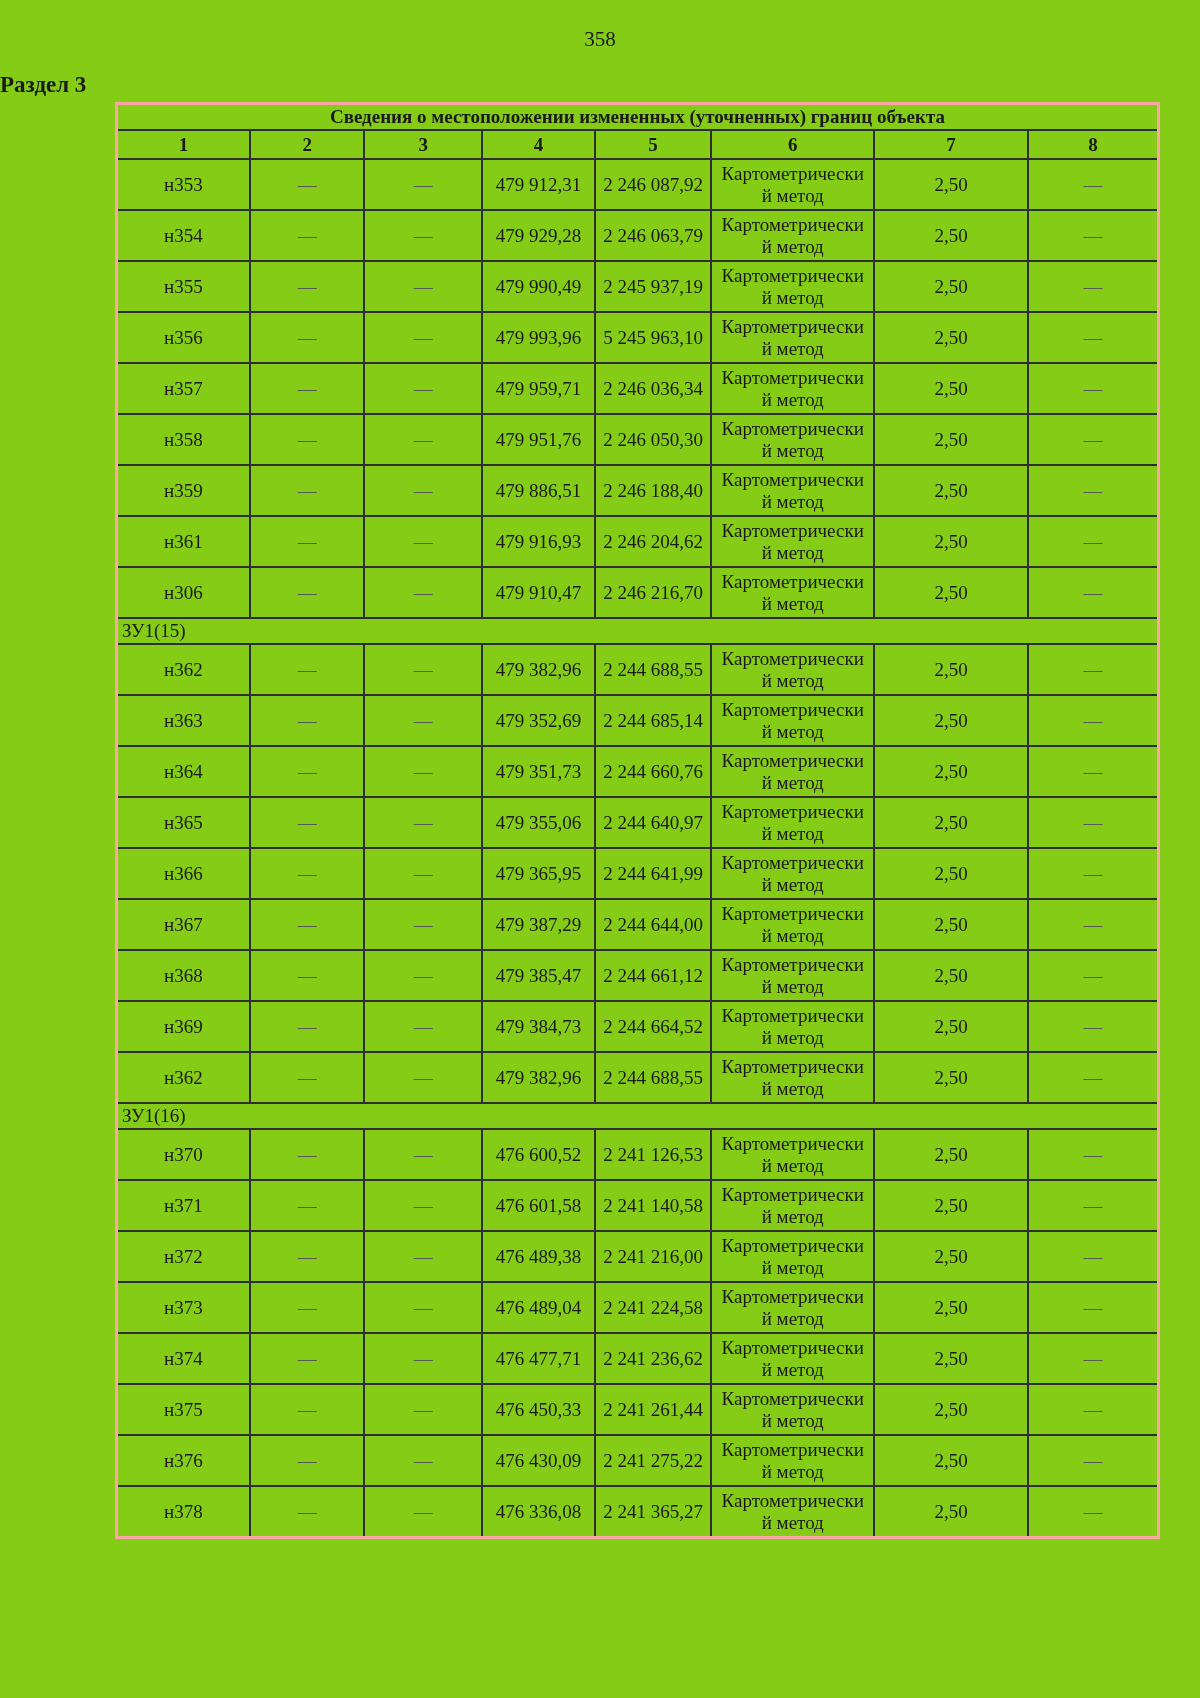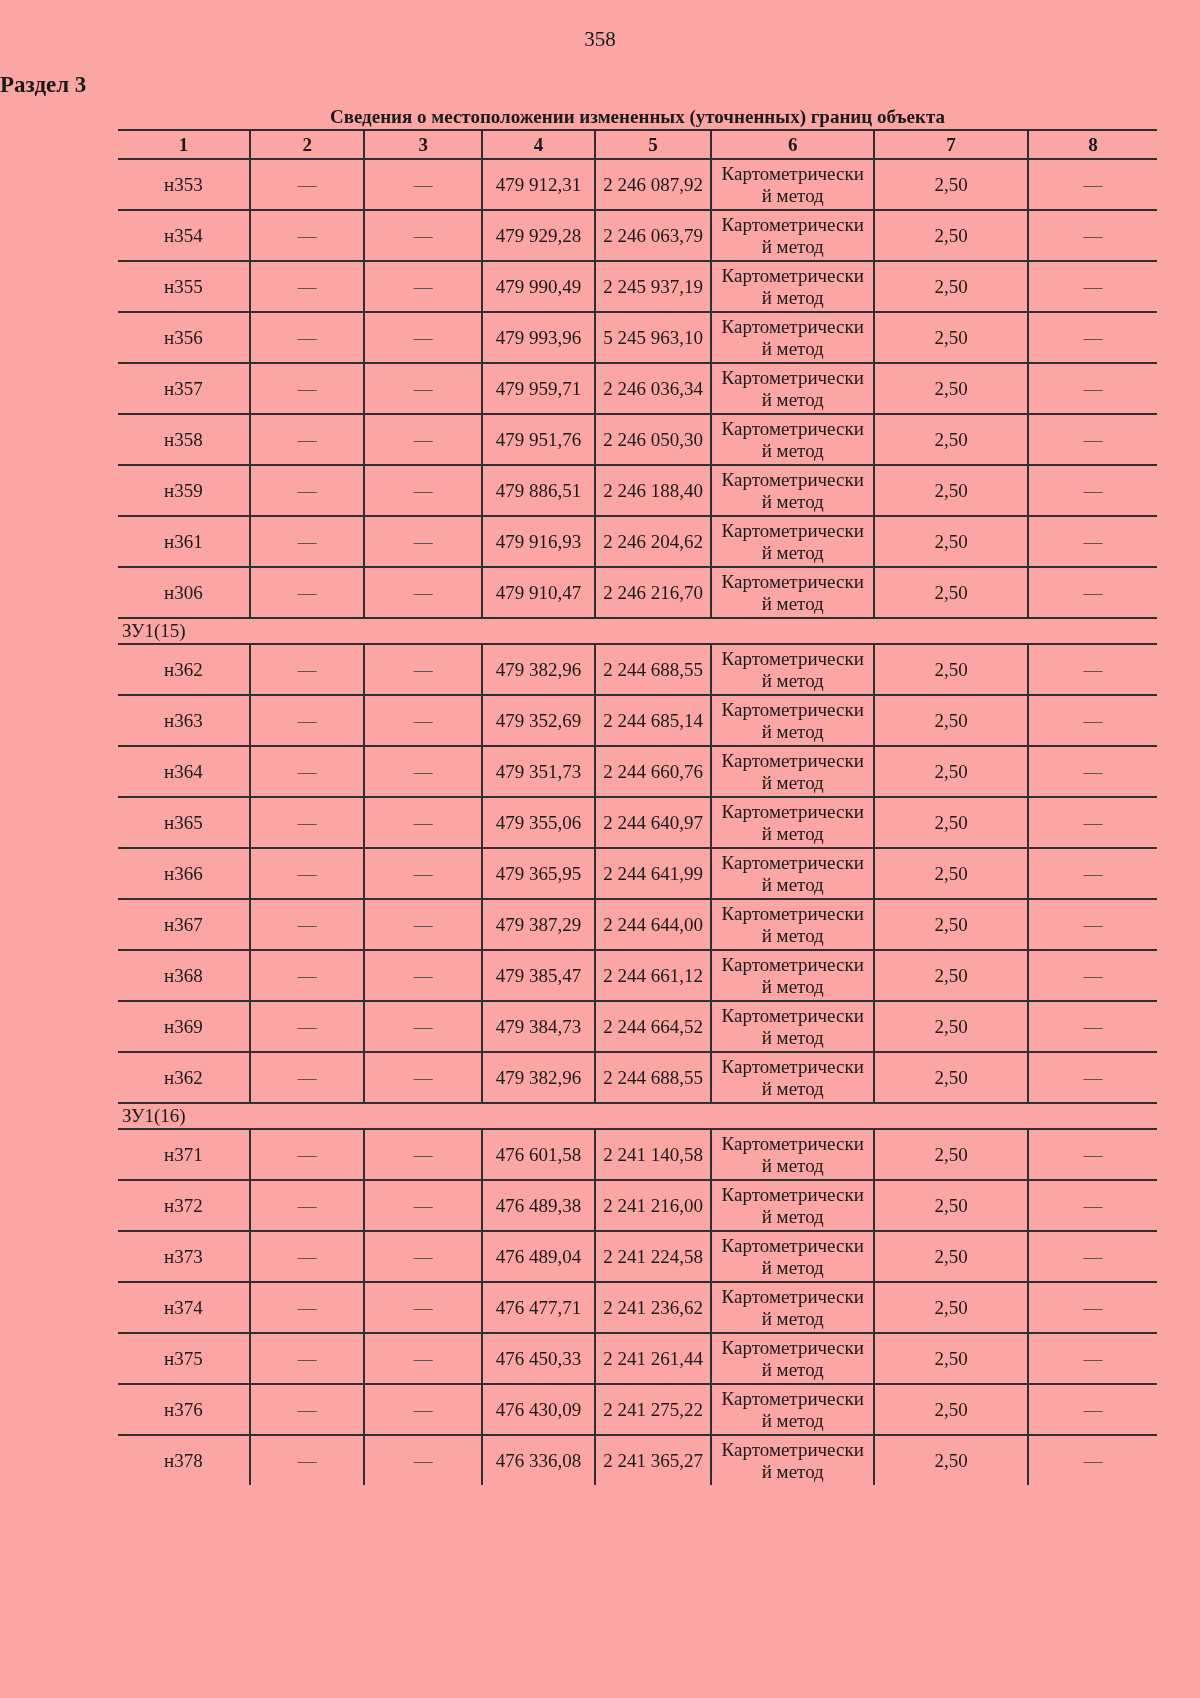--- a/index.html
+++ b/index.html
@@ -1,21 +1,21 @@
 <!DOCTYPE html>
 <html lang="ru"><head>
 <meta charset="utf-8">
 <style>
   html, body { margin: 0; padding: 0; background: #fff; }
   body {
     width: 1200px; height: 1698px;
     font-family: "Liberation Serif", "DejaVu Serif", serif;
     color: #1a1a1a;
   }
-  .page { position: relative; width: 1200px; height: 1698px; overflow: hidden; background: #fca5a5; }
+  .page { position: relative; width: 1200px; height: 1698px; overflow: hidden; background: #84cc16; }
   .page-number { text-align: center; font-size: 21px; line-height: 1; padding-top: 29px; }
   .section-heading { text-align: left; font-size: 23px; font-weight: bold; line-height: 1; margin-top: 23px; }
   table.boundaries-table {
     border-collapse: collapse;
     table-layout: fixed;
     width: 1045px;
     margin: 6px 0 0 115px;
     border: 3px solid #fca5a5;
   }
   th, td {
@@ -264,20 +264,31 @@
           <td>2 244 688,55</td>
           <td class="method-cell">Картометрически
 й метод</td>
           <td>2,50</td>
           <td class="dash-cell">—</td>
         </tr>
         <tr>
           <td colspan="8" class="section-cell">ЗУ1(16)</td>
         </tr>
         <tr>
+          <td>н370</td>
+          <td class="dash-cell">—</td>
+          <td class="dash-cell">—</td>
+          <td>476 600,52</td>
+          <td>2 241 126,53</td>
+          <td class="method-cell">Картометрически
+й метод</td>
+          <td>2,50</td>
+          <td class="dash-cell">—</td>
+        </tr>
+        <tr>
           <td>н371</td>
           <td class="dash-cell">—</td>
           <td class="dash-cell">—</td>
           <td>476 601,58</td>
           <td>2 241 140,58</td>
           <td class="method-cell">Картометрически
 й метод</td>
           <td>2,50</td>
           <td class="dash-cell">—</td>
         </tr>

